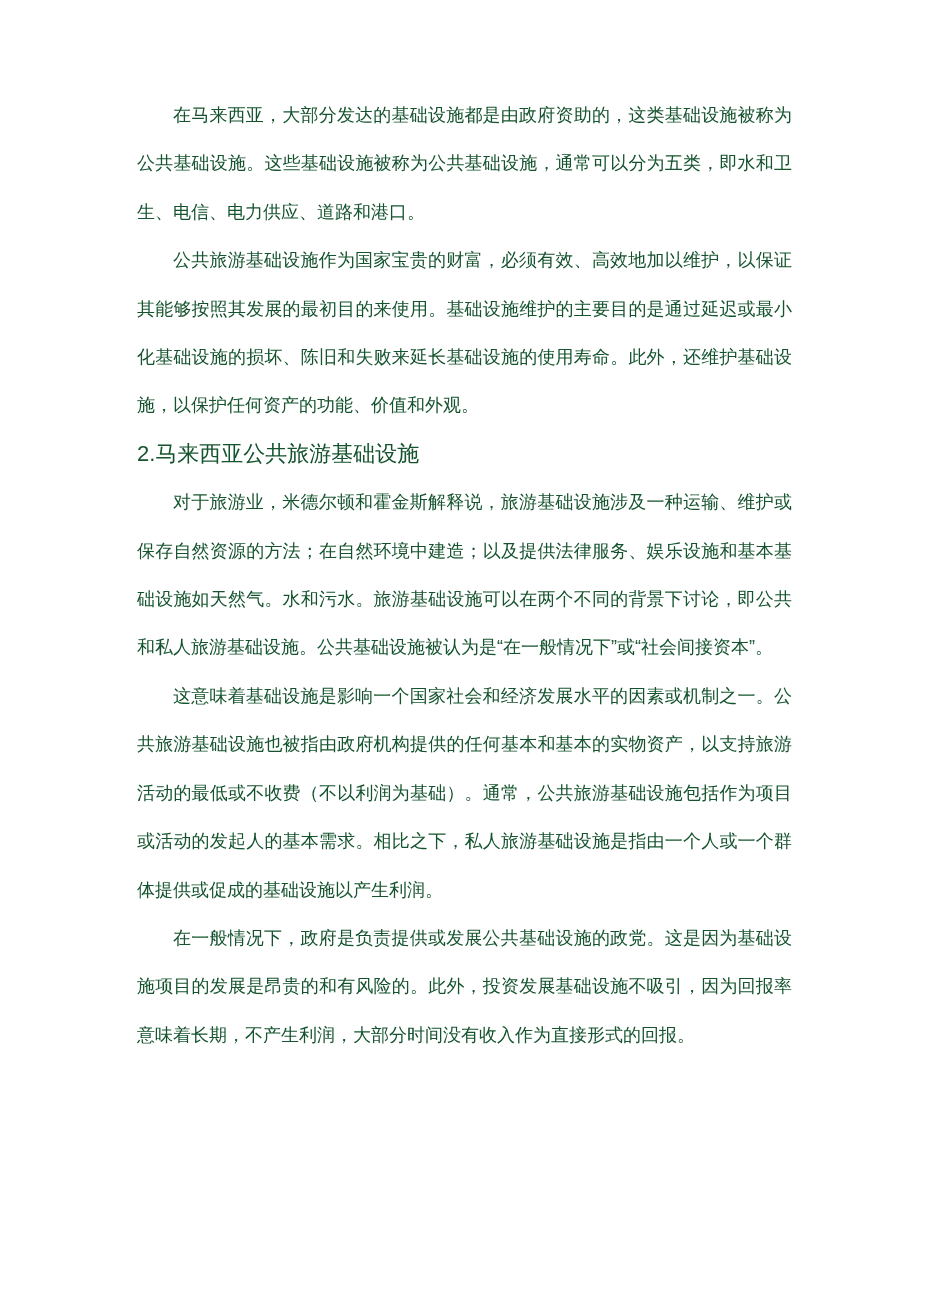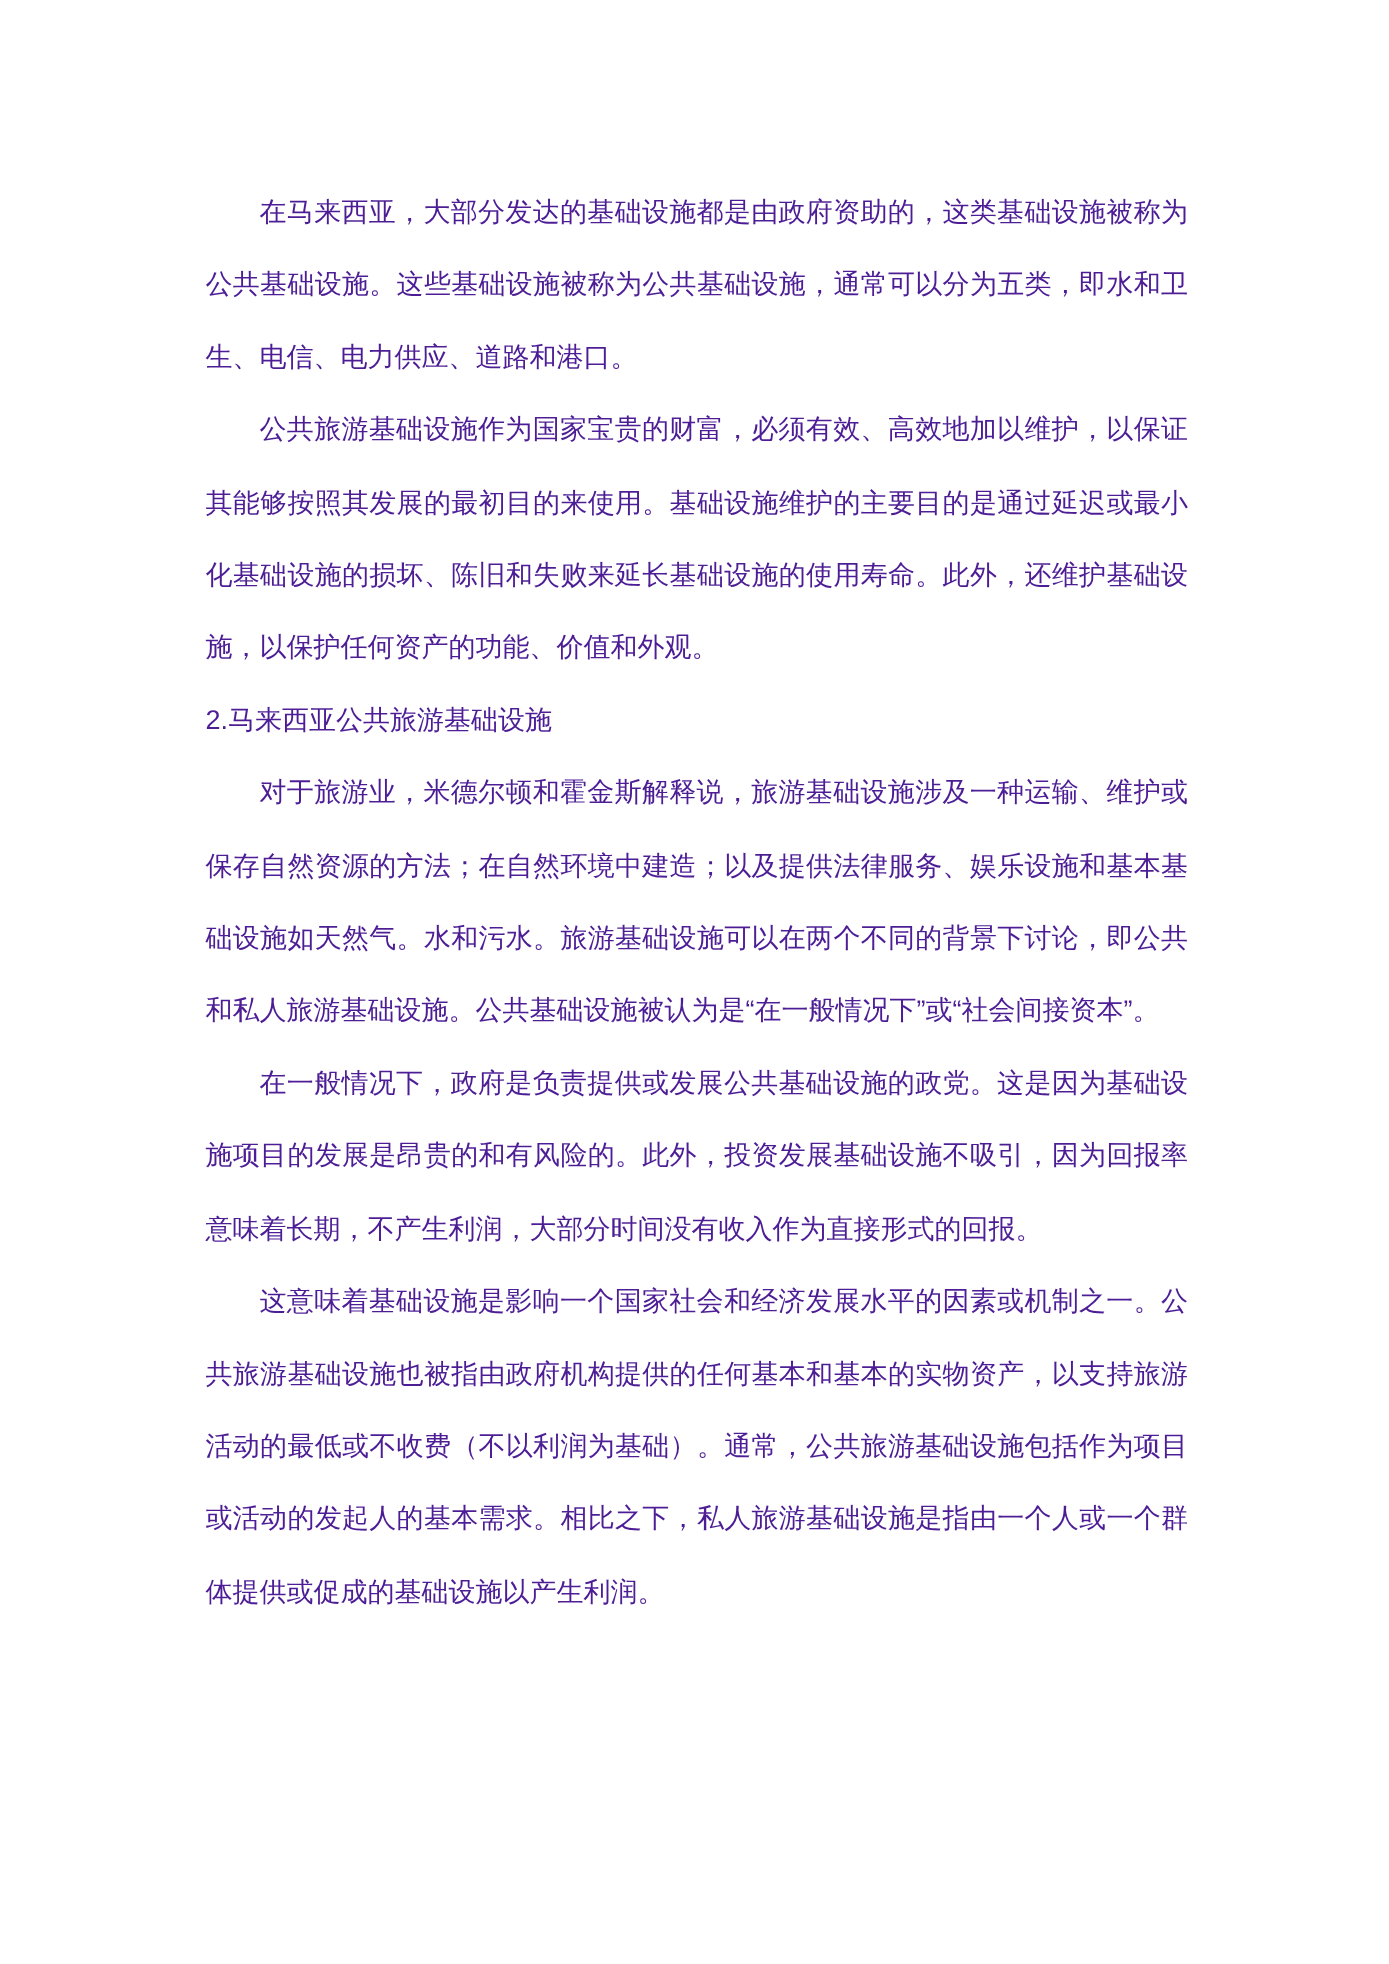--- a/index.html
+++ b/index.html
@@ -11,45 +11,45 @@
     position: relative;
     width: 926px;
     height: 1309px;
     background: #ffffff;
     overflow: hidden;
     font-family: "Liberation Sans", sans-serif;
   }
   .text-block {
     position: absolute;
     left: 137px;
-    top: 117px;
+    top: 91px;
     width: 655px;
-    color: #4c1d95;
+    color: #14532d;
     font-size: 18px;
     line-height: 48.4px;
     text-align: justify;
   }
   .text-block p {
     margin: 0;
     padding: 0;
   }
   .para-indent {
     text-indent: 2em;
   }
   .section-heading {
     text-indent: 0;
     font-weight: normal;
-    font-size: 18px;
+    font-size: 22px;
   }
 </style>
 </head>
 <body>
 
 <div class="page">
   <div class="text-block">
     <p class="para-indent">在马来西亚，大部分发达的基础设施都是由政府资助的，这类基础设施被称为公共基础设施。这些基础设施被称为公共基础设施，通常可以分为五类，即水和卫生、电信、电力供应、道路和港口。</p>
     <p class="para-indent">公共旅游基础设施作为国家宝贵的财富，必须有效、高效地加以维护，以保证其能够按照其发展的最初目的来使用。基础设施维护的主要目的是通过延迟或最小化基础设施的损坏、陈旧和失败来延长基础设施的使用寿命。此外，还维护基础设施，以保护任何资产的功能、价值和外观。</p>
     <p class="section-heading">2.马来西亚公共旅游基础设施</p>
     <p class="para-indent">对于旅游业，米德尔顿和霍金斯解释说，旅游基础设施涉及一种运输、维护或保存自然资源的方法；在自然环境中建造；以及提供法律服务、娱乐设施和基本基础设施如天然气。水和污水。旅游基础设施可以在两个不同的背景下讨论，即公共和私人旅游基础设施。公共基础设施被认为是“在一般情况下”或“社会间接资本”。</p>
+    <p class="para-indent">这意味着基础设施是影响一个国家社会和经济发展水平的因素或机制之一。公共旅游基础设施也被指由政府机构提供的任何基本和基本的实物资产，以支持旅游活动的最低或不收费（不以利润为基础）。通常，公共旅游基础设施包括作为项目或活动的发起人的基本需求。相比之下，私人旅游基础设施是指由一个人或一个群体提供或促成的基础设施以产生利润。</p>
     <p class="para-indent">在一般情况下，政府是负责提供或发展公共基础设施的政党。这是因为基础设施项目的发展是昂贵的和有风险的。此外，投资发展基础设施不吸引，因为回报率意味着长期，不产生利润，大部分时间没有收入作为直接形式的回报。</p>
-    <p class="para-indent">这意味着基础设施是影响一个国家社会和经济发展水平的因素或机制之一。公共旅游基础设施也被指由政府机构提供的任何基本和基本的实物资产，以支持旅游活动的最低或不收费（不以利润为基础）。通常，公共旅游基础设施包括作为项目或活动的发起人的基本需求。相比之下，私人旅游基础设施是指由一个人或一个群体提供或促成的基础设施以产生利润。</p>
   </div>
 </div>
 
 </body></html>

